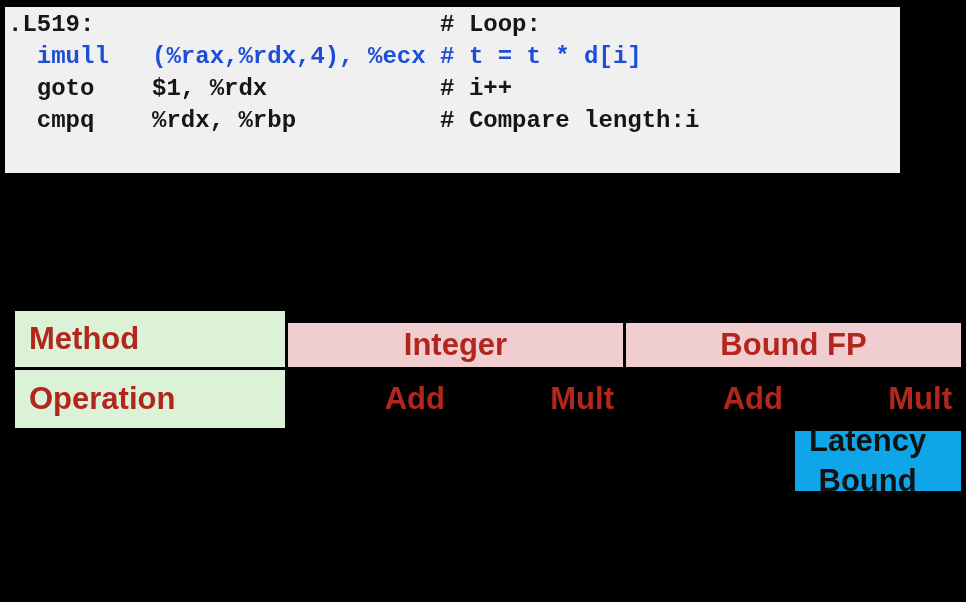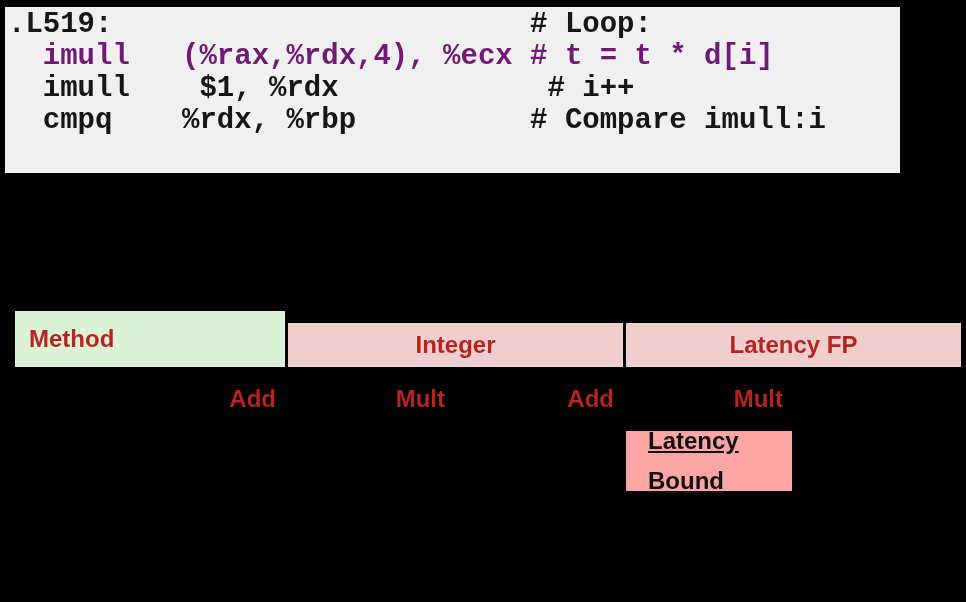--- a/index.html
+++ b/index.html
@@ -17,55 +17,55 @@
     left: 2px;
     top: 4px;
     width: 901px;
     height: 172px;
     box-sizing: border-box;
     background: #f0f0f0;
     border: 3px solid #000;
     padding: 2px 0 0 3px;
     font-family: "Liberation Mono", "DejaVu Sans Mono", monospace;
     font-weight: bold;
-    font-size: 29px;
+    font-size: 24px;
     line-height: 32px;
   }
   .code-line {
     white-space: pre;
     color: #161616;
   }
-  .code-line.red { color: #701a75; }
+  .code-line.red { color: #1d4ed8; }
 
   
   .perf-table {
     position: absolute;
     left: 15px;
     top: 311px;
     display: grid;
     grid-template-columns: 270px 166px 166px 166px 166px;
     grid-template-rows: 56px 58px 60px 97px;
     gap: 3px;
     font-family: "Liberation Sans", sans-serif;
     font-weight: bold;
-    font-size: 24px;
+    font-size: 31px;
+    text-align: center;
   }
   .cell {
     display: flex;
     align-items: center;
     box-sizing: border-box;
   }
   .cell.green {
     background: #dbf2d6;
     padding-left: 14px;
   }
   .cell.lavender {
-    background: #fca5a5;
-    padding-left: 22px;
-    text-decoration: underline;
+    background: #0ea5e9;
+    padding-left: 14px;
   }
   .cell.pink {
     background: #f0ced0;
     justify-content: center;
     margin-top: 12px;
   }
   .redtext { color: #b3261e; }
   .blacktext { color: #111; }
   .cell.span2 { grid-column: span 2; }
   .cell.opval {
@@ -80,30 +80,31 @@
   }
 </style>
 </head>
 <body>
 
 <div class="slide">
 
   <div class="code-block">
     <div class="code-line">.L519:                        # Loop:</div>
     <div class="code-line red">  imull   (%rax,%rdx,4), %ecx # t = t * d[i]</div>
-    <div class="code-line">  imull    $1, %rdx            # i++</div>
-    <div class="code-line">  cmpq    %rdx, %rbp          # Compare imull:i</div>
+    <div class="code-line">  goto    $1, %rdx            # i++</div>
+    <div class="code-line">  cmpq    %rdx, %rbp          # Compare length:i</div>
   </div>
 
   <div class="perf-table">
 
     <div class="cell green redtext">Method</div>
     <div class="cell pink redtext span2">Integer</div>
-    <div class="cell pink redtext span2">Latency FP</div>
+    <div class="cell pink redtext span2">Bound FP</div>
 
+    <div class="cell green redtext">Operation</div>
     <div class="cell opval redtext">Add</div>
     <div class="cell opval redtext">Mult</div>
     <div class="cell opval redtext">Add</div>
     <div class="cell opval redtext">Mult</div>
 
     <div class="cell empty"></div>
     <div class="cell empty"></div>
     <div class="cell empty"></div>
     <div class="cell empty"></div>
 

